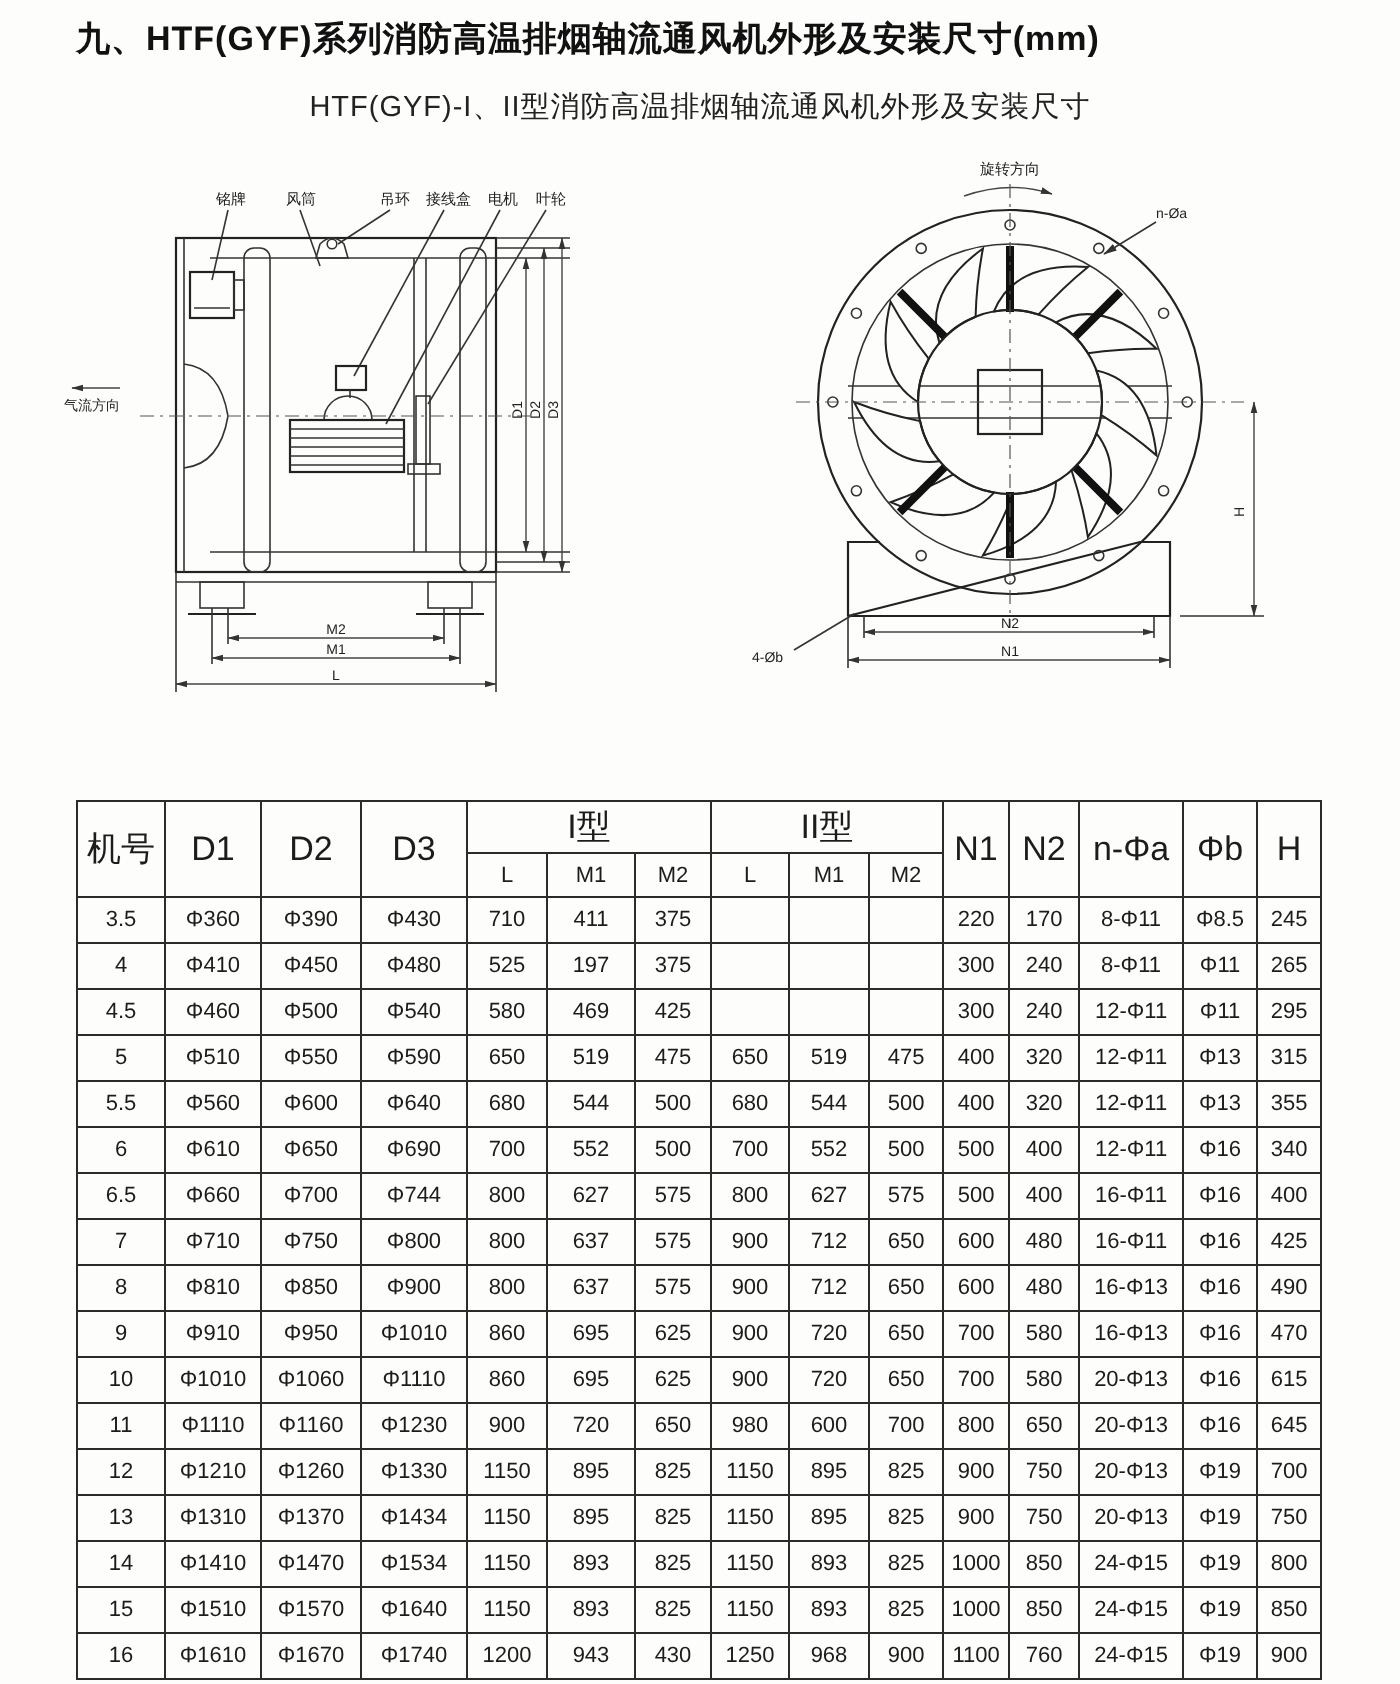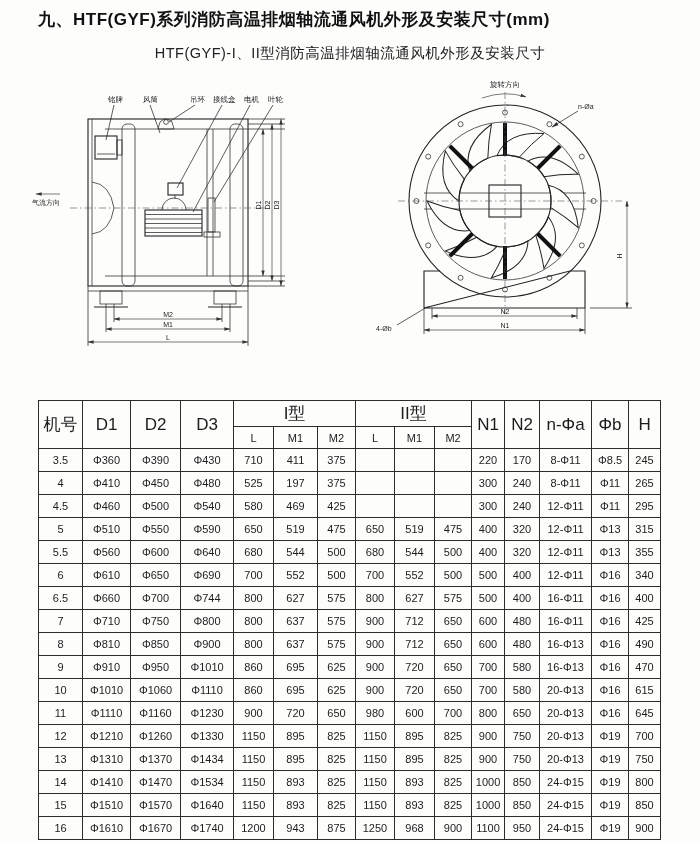--- a/index.html
+++ b/index.html
@@ -541,26 +541,26 @@
             <td>Φ19</td>
             <td>850</td>
           </tr>
           <tr>
             <td>16</td>
             <td>Φ1610</td>
             <td>Φ1670</td>
             <td>Φ1740</td>
             <td>1200</td>
             <td>943</td>
-            <td>875</td>
+            <td>430</td>
             <td>1250</td>
             <td>968</td>
             <td>900</td>
             <td>1100</td>
-            <td>950</td>
+            <td>760</td>
             <td>24-Φ15</td>
             <td>Φ19</td>
             <td>900</td>
           </tr>
         </tbody>
     </table>
   </div>
 
 </div>
 

